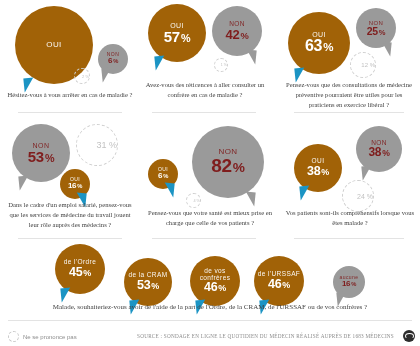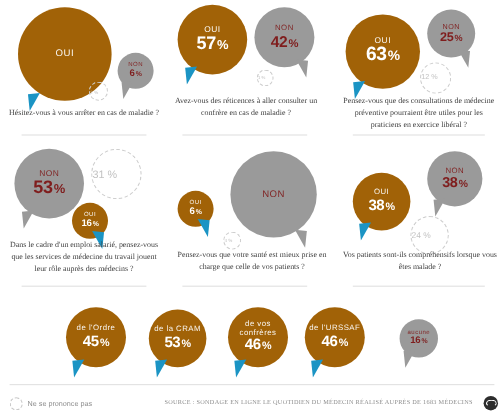--- a/index.html
+++ b/index.html
@@ -58,21 +58,21 @@
 
   .lbl{font-weight:400;letter-spacing:.4px;opacity:.95;}
   .val{font-weight:700;letter-spacing:-.3px;}
   .val .pc{font-weight:700;font-size:.72em;margin-left:1px;}
 
   
   .dotted{
     position:absolute;border-radius:50%;
     border:1px dashed #cfcfcf;
     color:#c2c2c2;
-    display:flex;align-items:center;justify-content:flex-start;
+    display:flex;align-items:center;justify-content:flex-end;
     box-sizing:border-box;
     background:transparent;
   }
 
   
   .qcap{
     position:absolute;
     text-align:center;
     font-family:"Liberation Serif", serif;
     color:#3f3f3f;
@@ -191,20 +191,23 @@
   <div class="rule" style="left:18px;top:238px;width:104px;"></div>
 
   <div class="bub blue tail-br" style="left:148px;top:159px;width:30px;height:30px;">
     <div class="lbl" style="font-size:5px;">OUI</div>
     <div class="val" style="font-size:8px;">
       <span>6</span><span class="pc">%</span>
     </div>
   </div>
   <div class="bub gray tail-br" style="left:192px;top:126px;width:72px;height:72px;">
     <div class="lbl" style="font-size:8px;">NON</div>
+    <div class="val" style="font-size:19px;">
+      <span>82</span><span class="pc">%</span>
+    </div>
   </div>
   <div class="dotted" style="left:186px;top:193px;width:15px;height:15px;font-size:3.8px;">
     <span>4 %</span>
   </div>
   <div class="qcap" style="left:146px;top:208px;width:128px;">Pensez-vous que votre santé est mieux prise en charge que celle de vos patients ?</div>
   <div class="rule" style="left:152px;top:238px;width:104px;"></div>
 
   <div class="bub blue tail-bl" style="left:294px;top:144px;width:48px;height:48px;">
     <div class="lbl" style="font-size:6.5px;">OUI</div>
     <div class="val" style="font-size:12.5px;">
@@ -216,21 +219,21 @@
     <div class="val" style="font-size:12px;">
       <span>38</span><span class="pc">%</span>
     </div>
   </div>
   <div class="dotted" style="left:342px;top:180px;width:32px;height:32px;font-size:7px;">
     <span>24 %</span>
   </div>
   <div class="qcap" style="left:284px;top:208px;width:132px;">Vos patients sont-ils compréhensifs lorsque vous êtes malade ?</div>
   <div class="rule" style="left:294px;top:238px;width:110px;"></div>
 
-  <div class="bub blue tail-bl" style="left:55px;top:256px;width:50px;height:50px;">
+  <div class="bub blue tail-bl" style="left:55px;top:244px;width:50px;height:50px;">
     <div class="lbl" style="font-size:6.5px;">de l'Ordre</div>
     <div class="val" style="font-size:12.5px;">
       <span>45</span><span class="pc">%</span>
     </div>
   </div>
   <div class="bub blue tail-bl" style="left:124px;top:258px;width:48px;height:48px;">
     <div class="lbl" style="font-size:6.5px;">de la CRAM</div>
     <div class="val" style="font-size:12.5px;">
       <span>53</span><span class="pc">%</span>
     </div>
@@ -247,20 +250,21 @@
       <span>46</span><span class="pc">%</span>
     </div>
   </div>
   <div class="bub gray tail-bl" style="left:333px;top:266px;width:32px;height:32px;">
     <div class="lbl" style="font-size:5px;">aucune</div>
     <div class="val" style="font-size:8px;">
       <span>16</span><span class="pc">%</span>
     </div>
   </div>
 
+  <div class="bigcap">Malade, souhaiteriez-vous avoir de l'aide de la part de l'Ordre, de la CRAM, de l'URSSAF ou de vos confrères ?</div>
 
   <div class="footer-rule"></div>
 
   <div class="legend">
     <span class="dot"></span>
     <span>Ne se prononce pas</span>
   </div>
 
   <div class="source">SOURCE : SONDAGE EN LIGNE LE QUOTIDIEN DU MÉDECIN RÉALISÉ AUPRÈS DE 1683 MÉDECINS</div>
 

